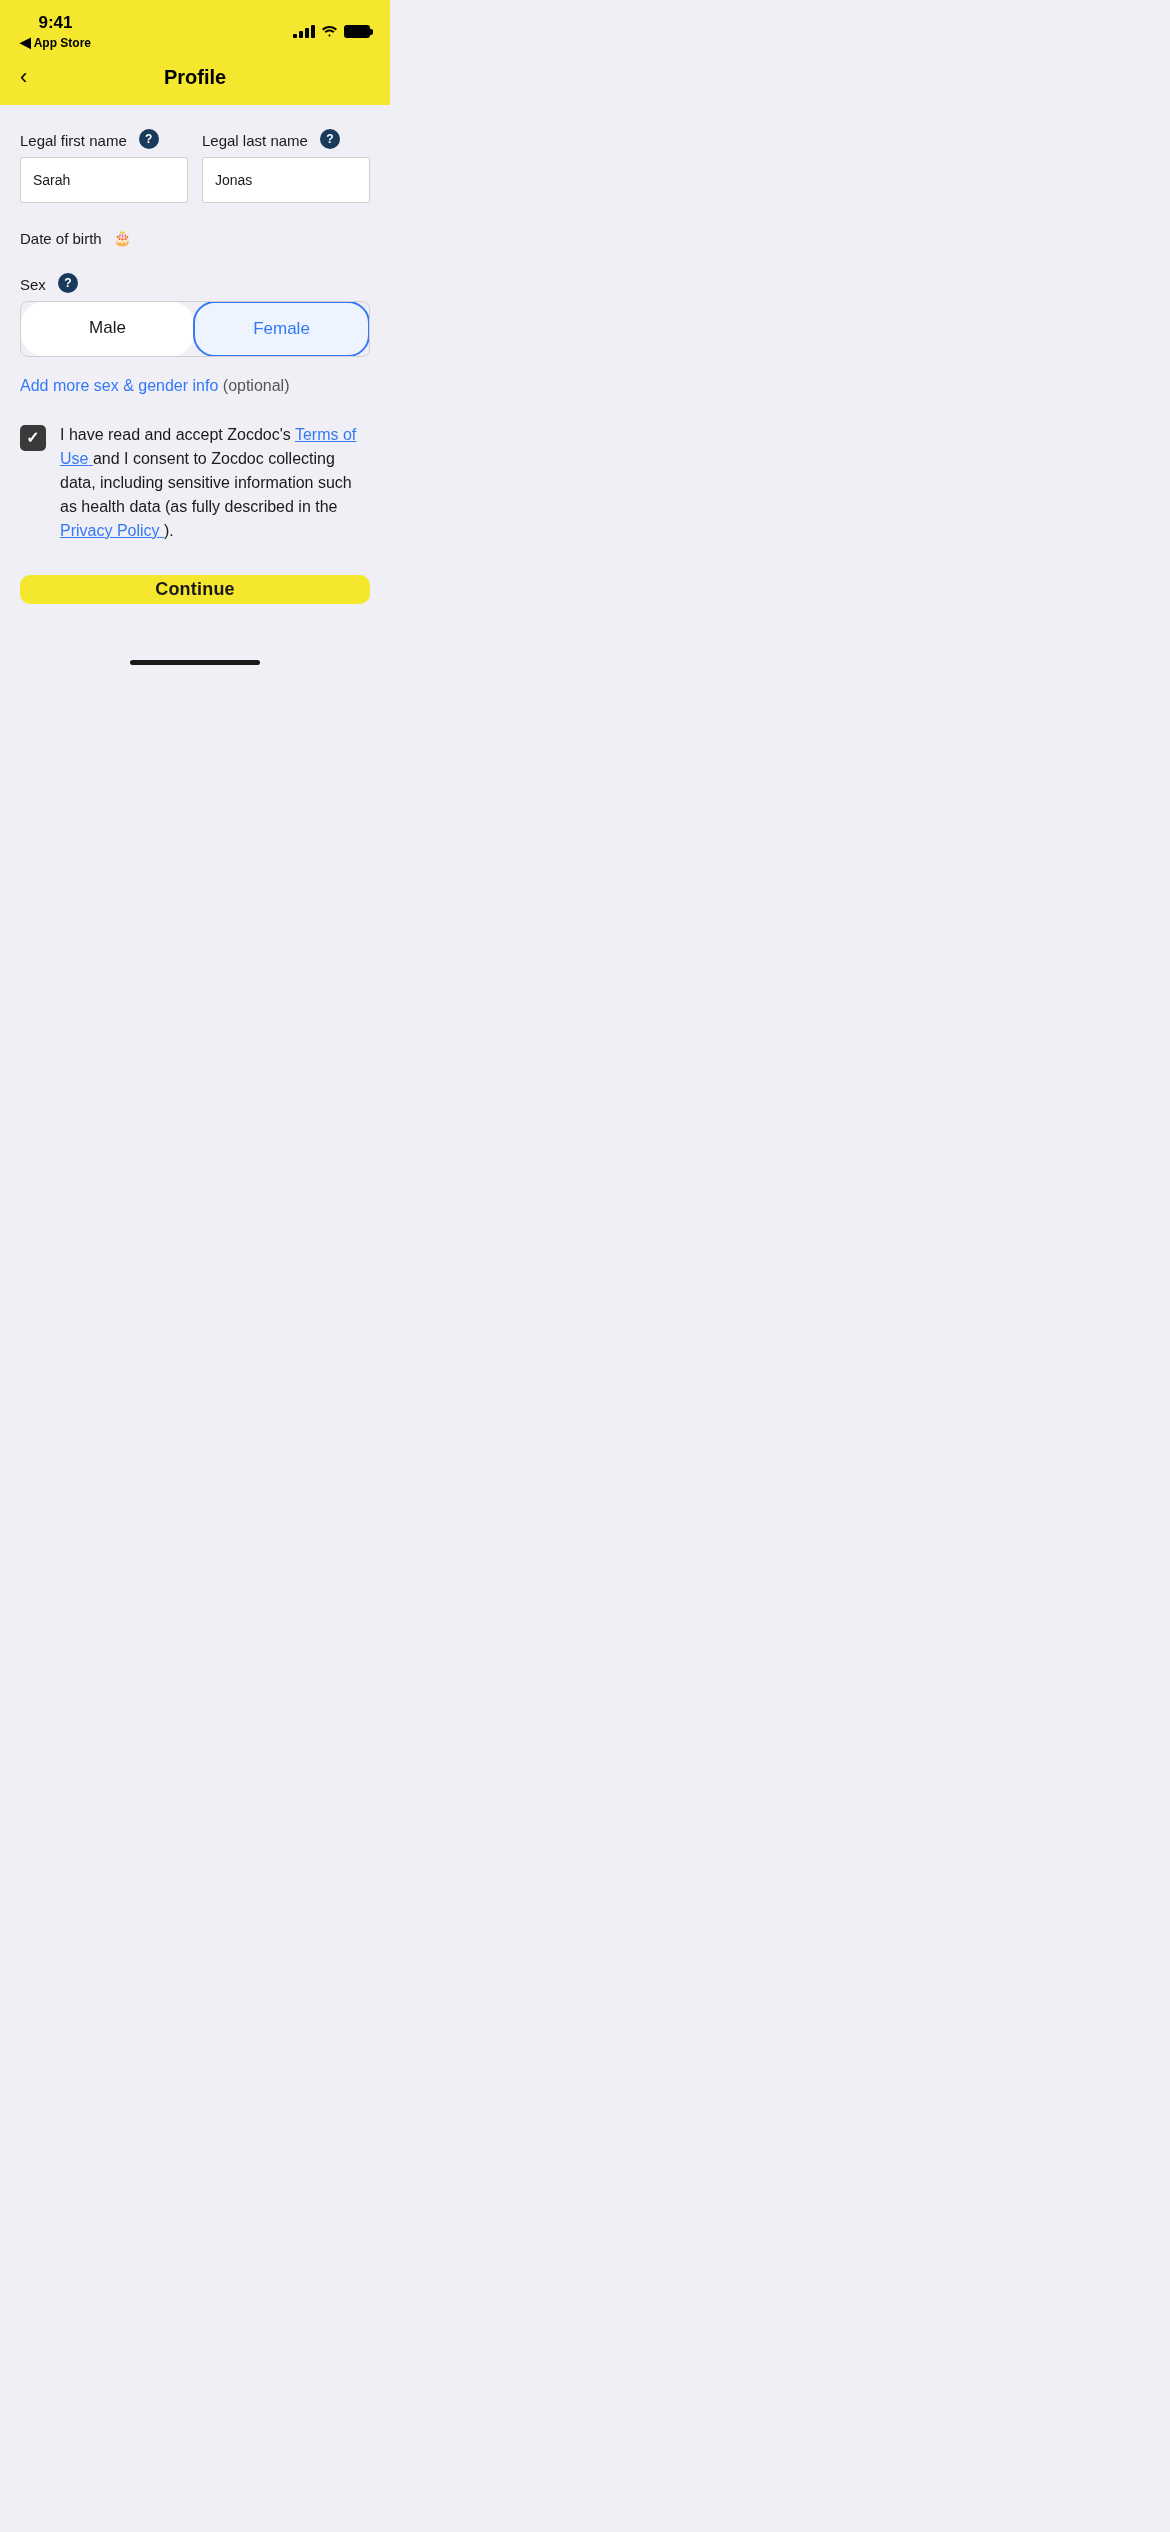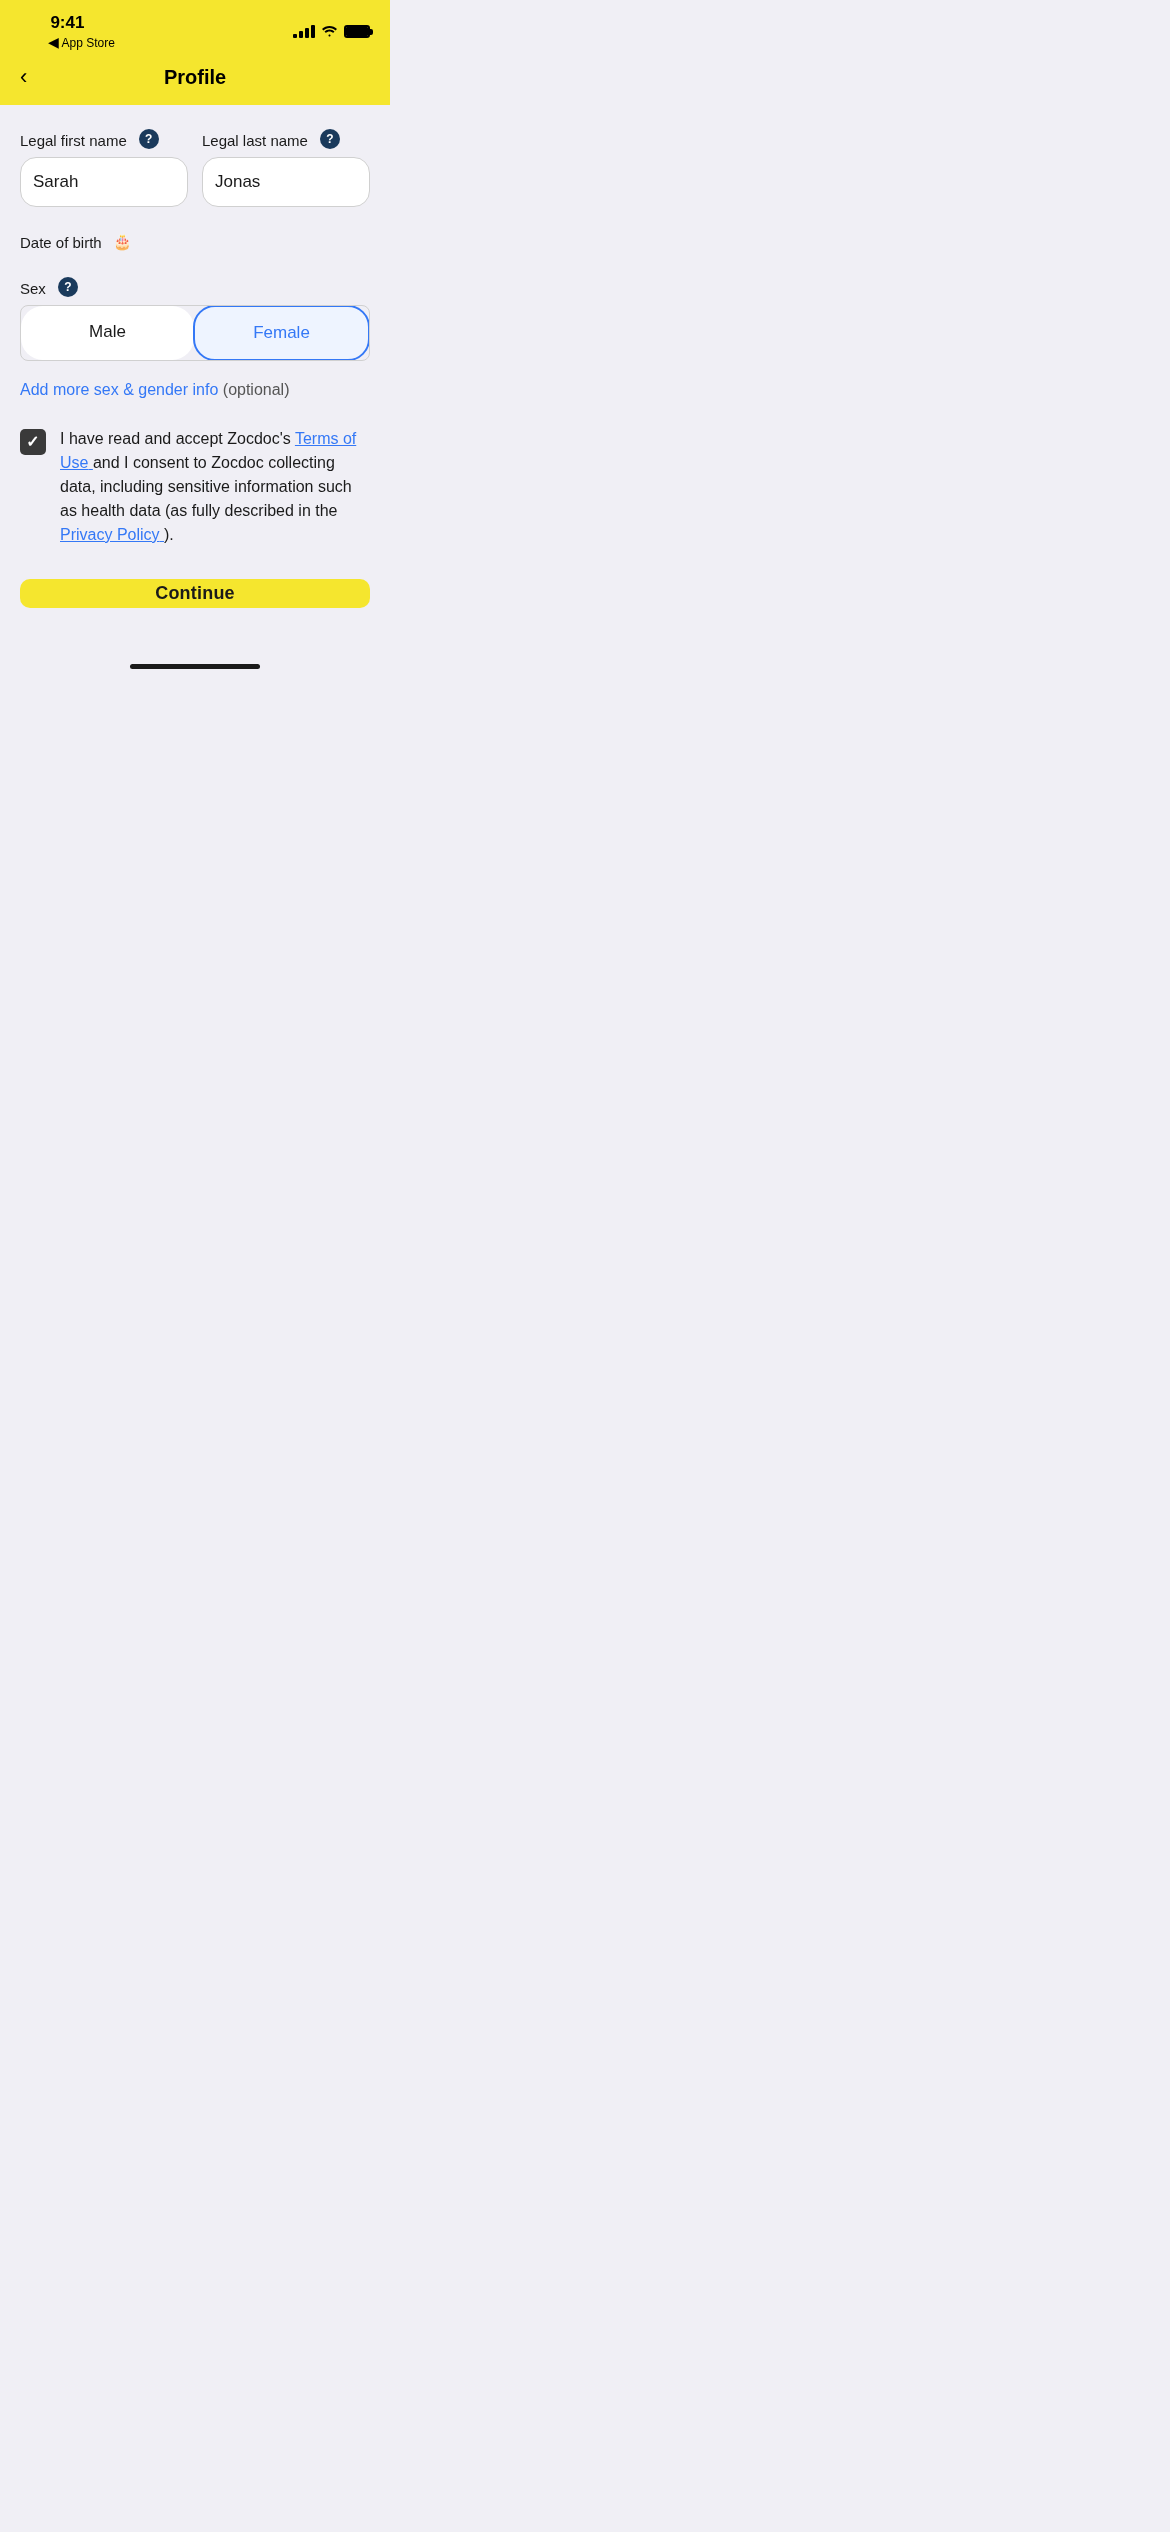--- a/index.html
+++ b/index.html
@@ -27,24 +27,23 @@
       align-items: center;
     }
     .status-time {
       font-size: 17px;
       font-weight: 600;
       color: #000;
       line-height: 1.1;
     }
     .status-carrier {
       font-size: 12px;
-      font-weight: 400;
+      font-weight: 700;
       color: #000;
       margin-top: 1px;
-      margin-left: 28px;
     }
     .status-right {
       display: flex;
       align-items: center;
       gap: 6px;
     }
     .signal-bars {
       display: flex;
       align-items: flex-end;
       gap: 2px;
@@ -146,23 +145,23 @@
       justify-content: center;
       color: white;
       font-size: 12px;
       font-weight: 700;
       flex-shrink: 0;
       cursor: pointer;
     }
     .text-input {
       width: 100%;
       border: 1.5px solid #d0d0d0;
-      border-radius: 16px;
+      border-radius: 2px;
       padding: 14px 12px;
-      font-size: 17px;
+      font-size: 14px;
       color: #1a1a1a;
       background: white;
       outline: none;
     }
 
     
     .dob-section {
       margin-bottom: 26px;
     }
     .dob-fields {

